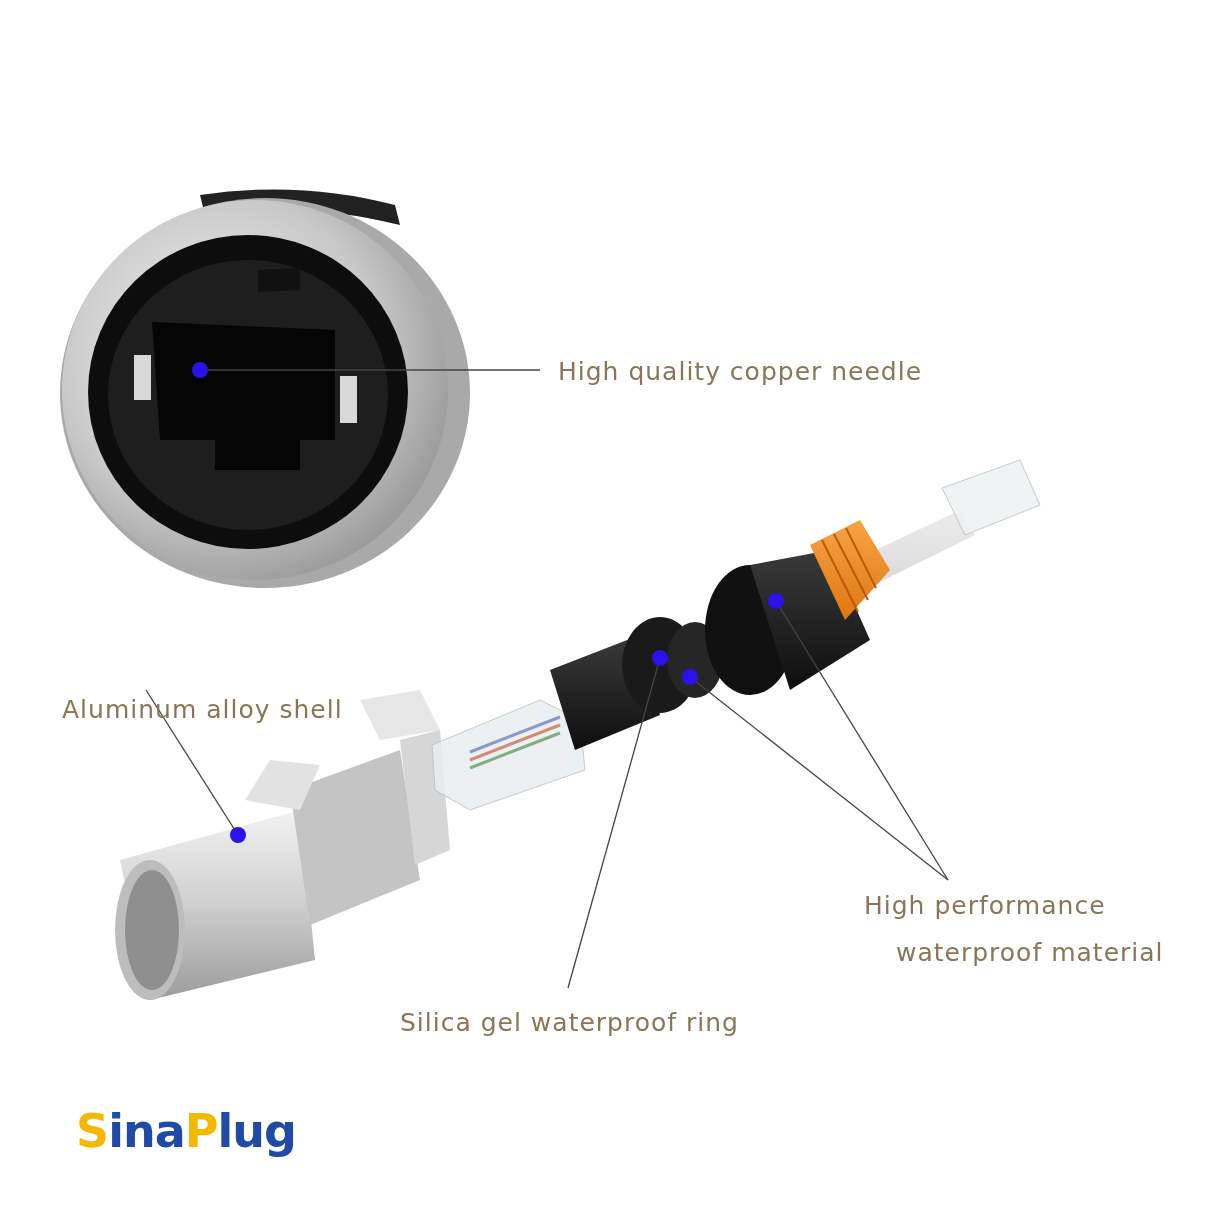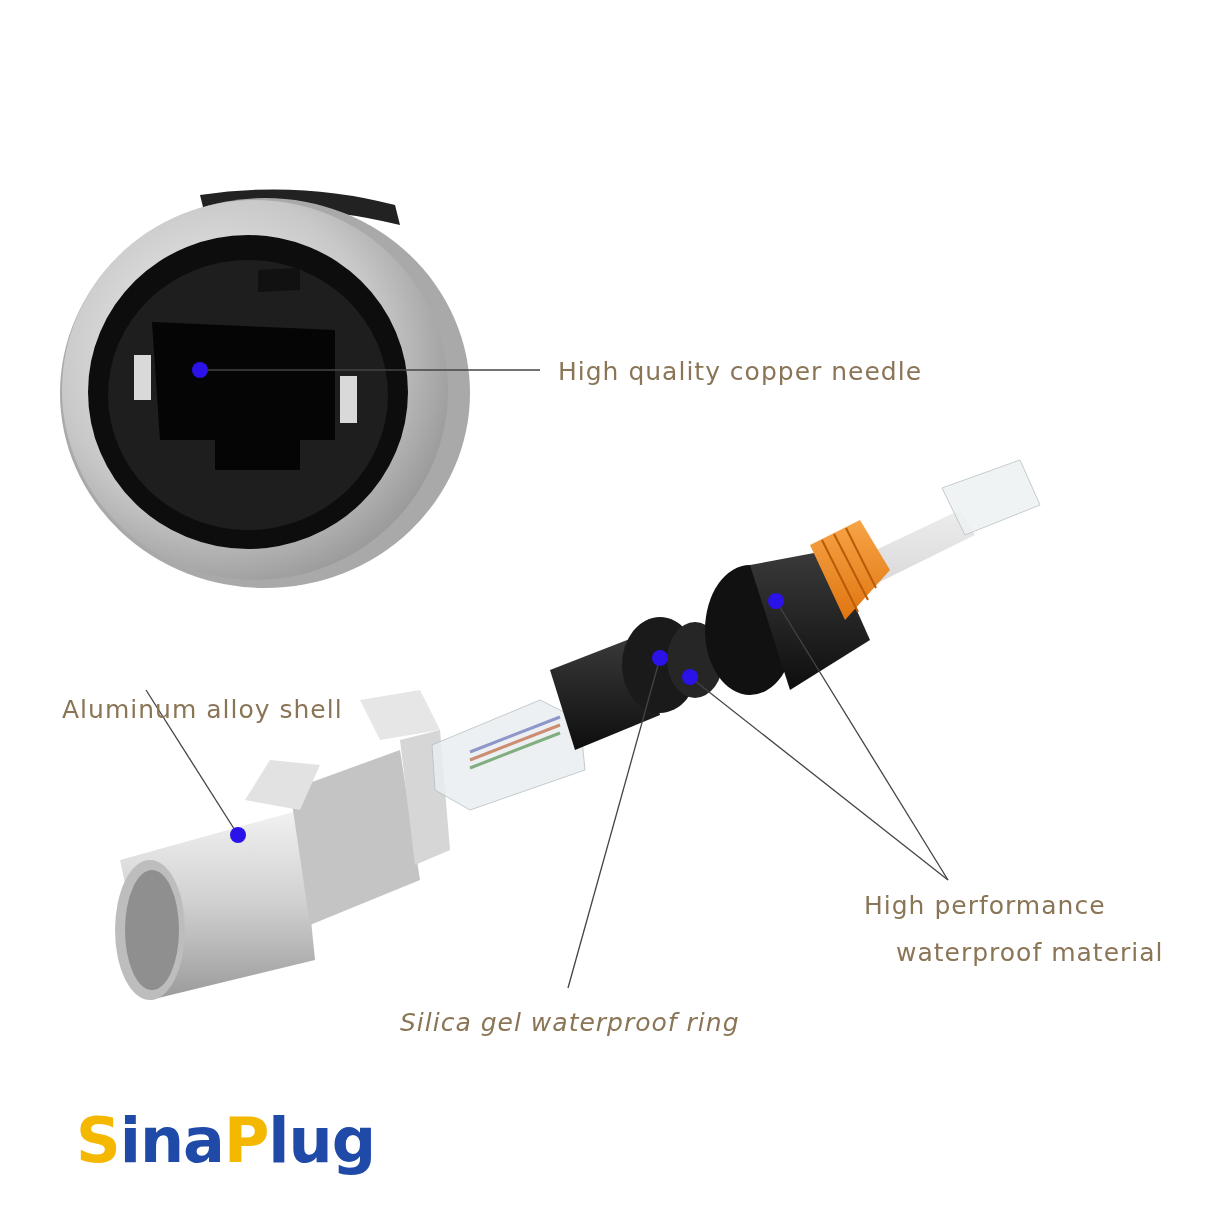--- a/index.html
+++ b/index.html
@@ -1,19 +1,19 @@
 <!DOCTYPE html>
 <html><head>
 <meta charset="utf-8">
 <style>
   html, body { margin:0; padding:0; background:#ffffff; }
   body { width:1214px; height:1214px; position:relative; overflow:hidden; font-family:"DejaVu Sans", sans-serif; }
   .label { position:absolute; color:#8a7556; font-size:25px; letter-spacing:1px; white-space:nowrap; }
   .stage { position:absolute; left:0; top:0; width:1214px; height:1214px; }
-  .logo { position:absolute; left:76px; top:1104px; font-family:"DejaVu Sans", sans-serif; font-weight:bold; font-size:62px; letter-spacing:-1px; }
+  .logo { position:absolute; left:76px; top:1104px; font-family:"DejaVu Sans", sans-serif; font-weight:bold; font-size:46px; letter-spacing:-1px; }
   .logo .y { color:#f5b800; }
   .logo .b { color:#1f4aa8; }
 </style>
 </head>
 <body>
 
 <svg class="stage" viewBox="0 0 1214 1214" xmlns="http://www.w3.org/2000/svg">
   <defs>
     <radialGradient id="ringGrad" cx="0.4" cy="0.4" r="0.7">
       <stop offset="0" stop-color="#f4f4f4"></stop>
@@ -106,17 +106,17 @@
     <circle cx="660" cy="658" r="8"></circle>
     <circle cx="690" cy="677" r="8"></circle>
     <circle cx="776" cy="601" r="8"></circle>
   </g>
 </svg>
 
 <div class="label" style="left:558px; top:357px;">High quality copper needle</div>
 <div class="label" style="left:62px; top:647px;margin-top:48px;">Aluminum alloy shell</div>
 <div class="label" style="left:864px; top:891px;">High performance</div>
 <div class="label" style="left:896px; top:938px;">waterproof material</div>
-<div class="label" style="left:400px; top:1008px;font-style:italic;">Silica gel waterproof ring</div>
+<div class="label" style="left:400px; top:1008px;">Silica gel waterproof ring</div>
 
 <div class="logo">
   <span class="y">S</span><span class="b">ina</span><span class="y">P</span><span class="b">lug</span>
 </div>
 
 </body></html>

